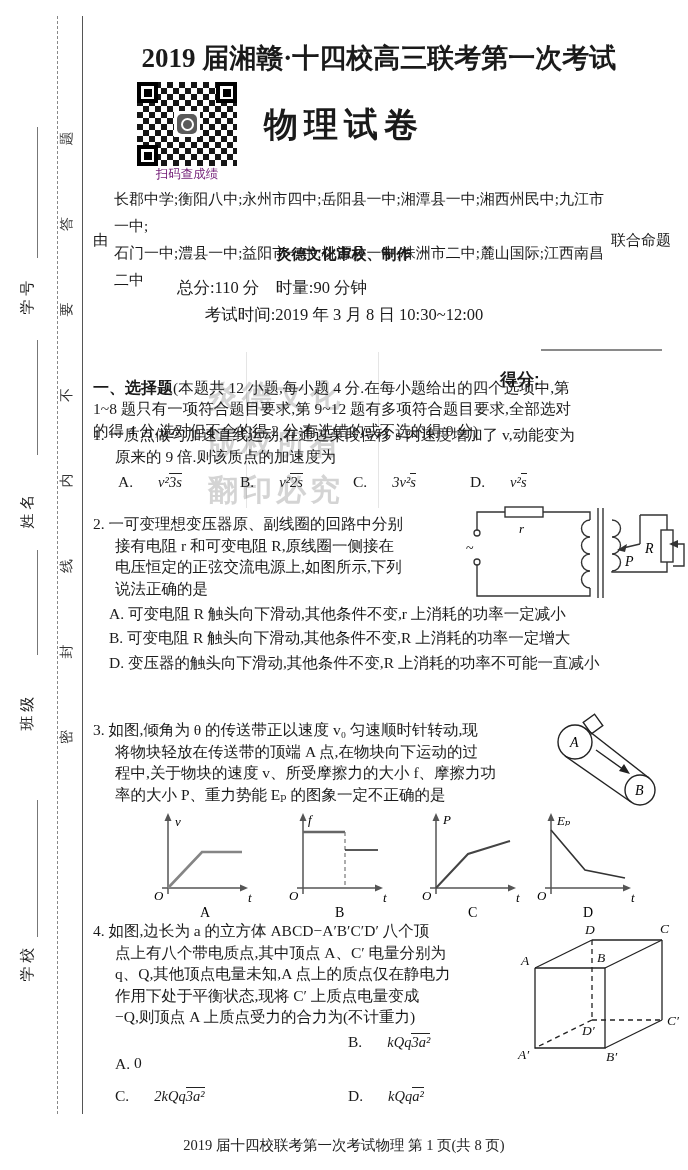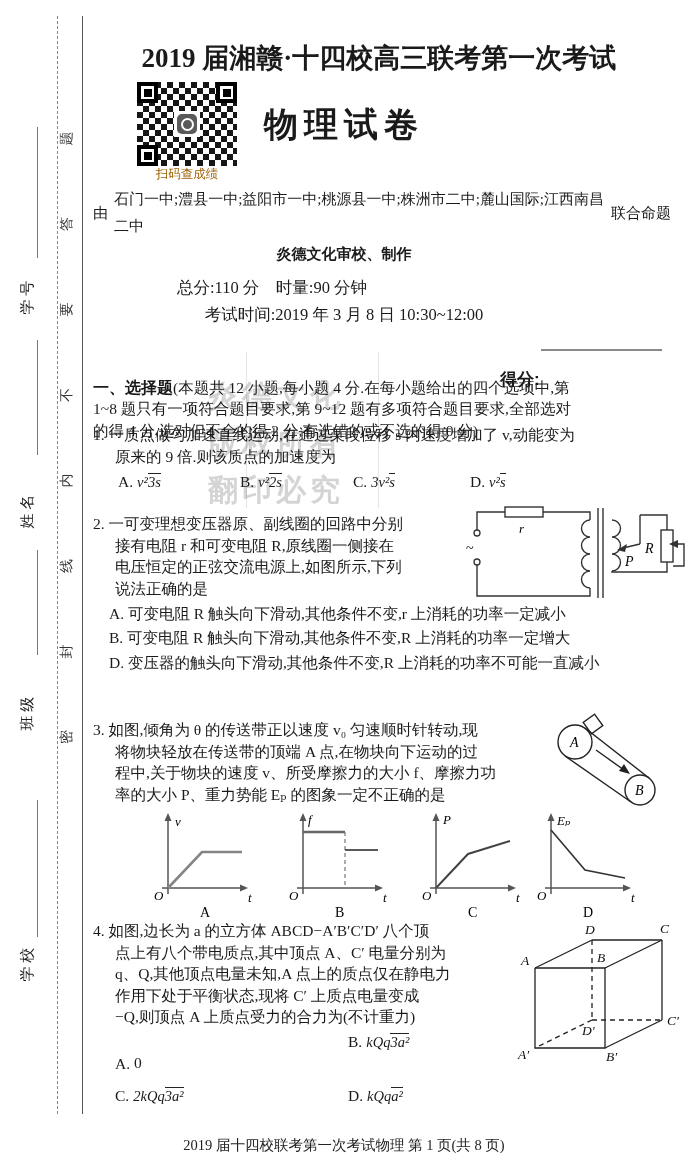--- a/index.html
+++ b/index.html
@@ -10,21 +10,21 @@
   .abs{position:absolute;}
   .pre{white-space:pre-line;}
   .ctr{text-align:center;font-family:Liberation Serif, serif;}
   .sans{font-family:"Liberation Sans","DejaVu Sans",sans-serif;}
   .bold{font-weight:bold;}
   .vtxt{transform:rotate(-90deg);transform-origin:center center;white-space:nowrap;text-align:center;}
   .vline{width:0;border-left:1px solid #555;}
   .fieldline{width:0;border-left:1px solid #777;position:absolute;left:37px;}
   .para{font-size:15.5px;line-height:21.5px;padding-left:22px;text-indent:-22px;}
   .opt{font-size:15.5px;line-height:21.5px;padding:1.5px 0 1.5px 22px;text-indent:-22px;}
-  .frac{display:inline-block;vertical-align:middle;text-align:center;font-style:italic;font-size:14.5px;line-height:17px;}
+  .frac{display:inline-block;vertical-align:middle;text-align:center;font-style:italic;font-size:14.5px;line-height:17px;margin-left:21px;}
   .frac .den{border-top:1.2px solid #222;}
   .optlab{font-size:15.5px;vertical-align:middle;}
   .wm{color:rgba(125,125,125,0.33);font-size:30px;letter-spacing:4px;font-weight:bold;}
   .qr{width:100px;height:84px;background:repeating-conic-gradient(#161616 0% 25%, #ffffff 0% 50%) 0 0/12px 12px;position:relative;}
   .finder{position:absolute;width:13px;height:13px;border:4px solid #000;background:#fff;display:flex;align-items:center;justify-content:center;}
   .finder i{display:block;width:8px;height:8px;background:#000;}
   .qrclock{position:absolute;left:37px;top:29px;width:26px;height:26px;background:#fff;display:flex;align-items:center;justify-content:center;}
   .qrclock i{display:flex;width:20px;height:20px;background:#5a5a5a;border-radius:5px;align-items:center;justify-content:center;}
   .qrclock i u{display:block;width:9px;height:9px;border:2px solid #fff;border-radius:50%;}
   svg text{font-family:"Liberation Serif","DejaVu Serif","DejaVu Sans",serif;}
@@ -63,27 +63,28 @@
     </div>
   <div class="finder" style="left:0;bottom:0;">
       <i></i>
     </div>
   <div class="qrclock">
       <i>
         <u></u>
       </i>
     </div>
 </div>
-<div class="abs ctr" style="left:132px;top:166px;width:110px;font-size:12.5px;color:#a16207;">扫码查成绩</div>
+<div class="abs ctr" style="left:132px;top:166px;width:110px;font-size:12.5px;color:#701a75;">扫码查成绩</div>
 
 <div class="abs ctr bold" style="left:0;top:102px;width:688px;font-size:34px;letter-spacing:6px;">物理试卷</div>
 
 <div class="abs" style="left:93px;top:186px;width:578px;display:flex;align-items:center;">
   <div style="font-size:15px;flex:0 0 auto;">由</div>
   <div style="flex:1 1 auto;padding:0 6px;font-size:15px;line-height:27px;">
+    <div>长郡中学;衡阳八中;永州市四中;岳阳县一中;湘潭县一中;湘西州民中;九江市一中;</div>
     <div>石门一中;澧县一中;益阳市一中;桃源县一中;株洲市二中;麓山国际;江西南昌二中</div>
   </div>
   <div style="font-size:15px;flex:0 0 auto;">联合命题</div>
 </div>
 
 <div class="abs ctr bold sans" style="left:0;top:245px;width:688px;font-size:15px;">炎德文化审校、制作</div>
 <div class="abs ctr" style="left:0;top:277px;width:544px;font-size:16.5px;">总分:110 分　时量:90 分钟</div>
 <div class="abs ctr" style="left:0;top:304px;width:688px;font-size:16.5px;">考试时间:2019 年 3 月 8 日 10:30~12:00</div>
 
 <div class="abs bold sans" style="left:500px;top:330px;font-size:17px;margin-top:38px;">得分:</div>

